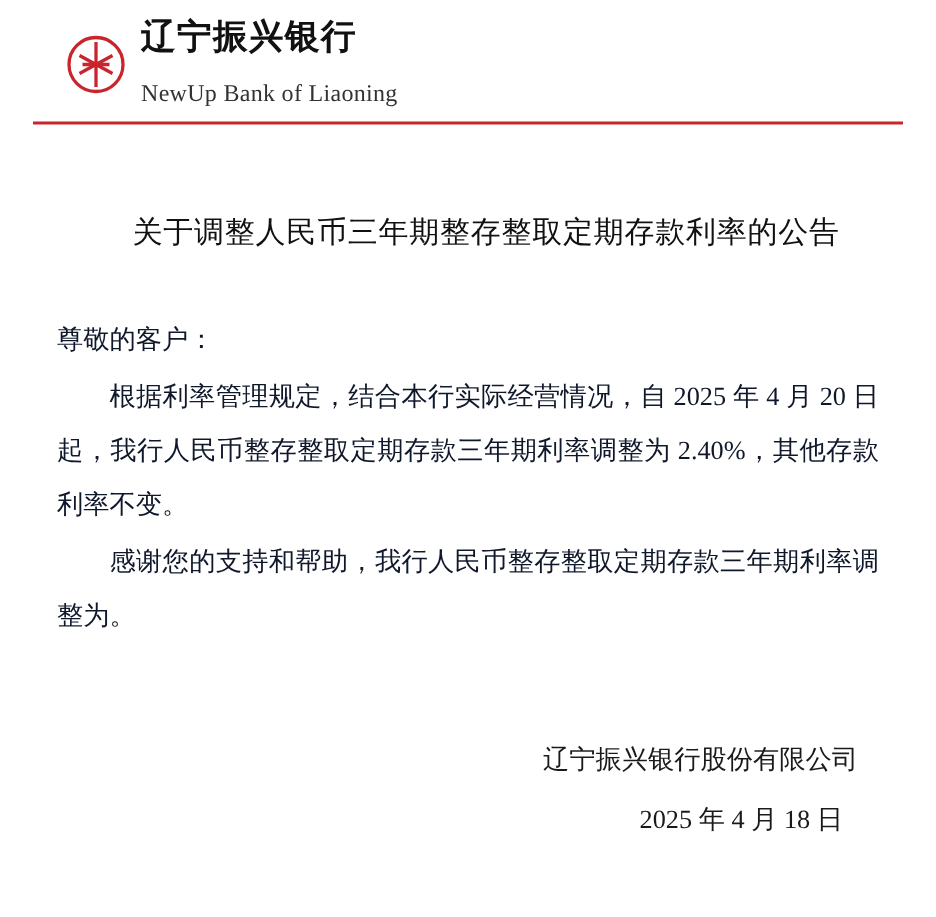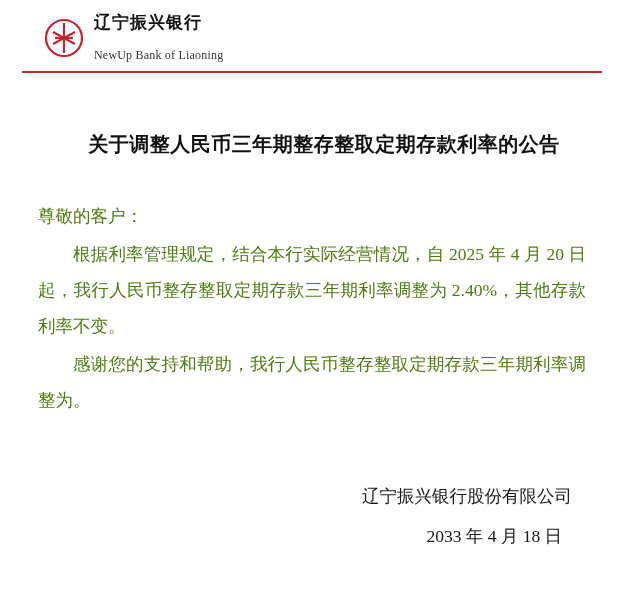--- a/index.html
+++ b/index.html
@@ -36,56 +36,56 @@
   }
   .logo-mark svg { display: block; }
   .logo-text {
     display: flex;
     flex-direction: column;
     justify-content: center;
     line-height: 1;
   }
   .logo-cn {
     font-family: "DejaVu Sans", "Liberation Sans", sans-serif;
-    font-size: 17px;
+    font-size: 23px;
     font-weight: bold;
     letter-spacing: 1px;
     color: #111111;
   }
   .logo-en {
     font-family: "Liberation Serif", "DejaVu Serif", serif;
-    font-size: 12px;
+    font-size: 16px;
     color: #333333;
     margin-top: 18px;
     letter-spacing: 0.2px;
   }
   .rule {
     height: 2px;
     background: #c9252c;
     margin: 2px 22px 0 22px;
   }
 
   
   .title {
     text-align: center;
     font-family: "DejaVu Sans", "Liberation Sans", sans-serif;
-    font-weight: bold;
+    font-weight: normal;
     font-size: 20px;
     letter-spacing: 0.5px;
     color: #111111;
     margin: 58px 0 0 0;
     padding-left: 24px;
   }
 
   
   .body {
     margin: 40px 38px 0 38px;
     font-size: 17.5px;
     line-height: 36px;
-    color: #4d7c0f;
+    color: #0f172a;
     font-family: "Liberation Serif", "DejaVu Serif", serif;
   }
   .salutation {
     margin-bottom: 2px;
   }
   .para {
     text-indent: 2em;
     margin: 0 0 2px 0;
     text-align: justify;
     text-justify: inter-ideograph;
@@ -131,16 +131,16 @@
   <h1 class="title">关于调整人民币三年期整存整取定期存款利率的公告</h1>
 
   <div class="body">
     <div class="salutation">尊敬的客户：</div>
     <p class="para">根据利率管理规定，结合本行实际经营情况，自 2025 年 4 月 20 日起，我行人民币整存整取定期存款三年期利率调整为 2.40%，其他存款利率不变。</p>
     <p class="para">感谢您的支持和帮助，我行人民币整存整取定期存款三年期利率调整为。</p>
   </div>
 
   <div class="signature">
     <div>辽宁振兴银行股份有限公司</div>
-    <div class="sig-date">2033 年 4 月 18 日</div>
+    <div class="sig-date">2025 年 4 月 18 日</div>
   </div>
 
 </div>
 
 </body></html>

